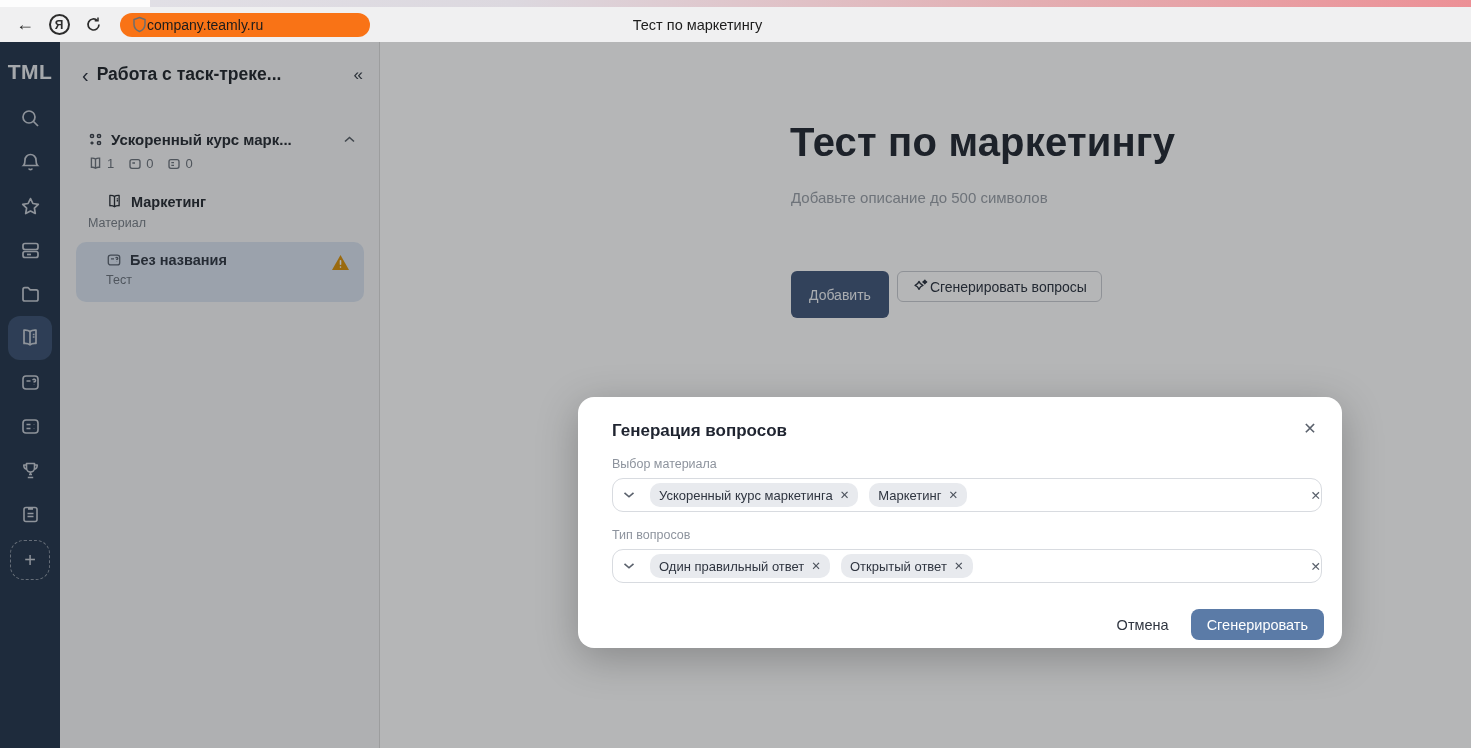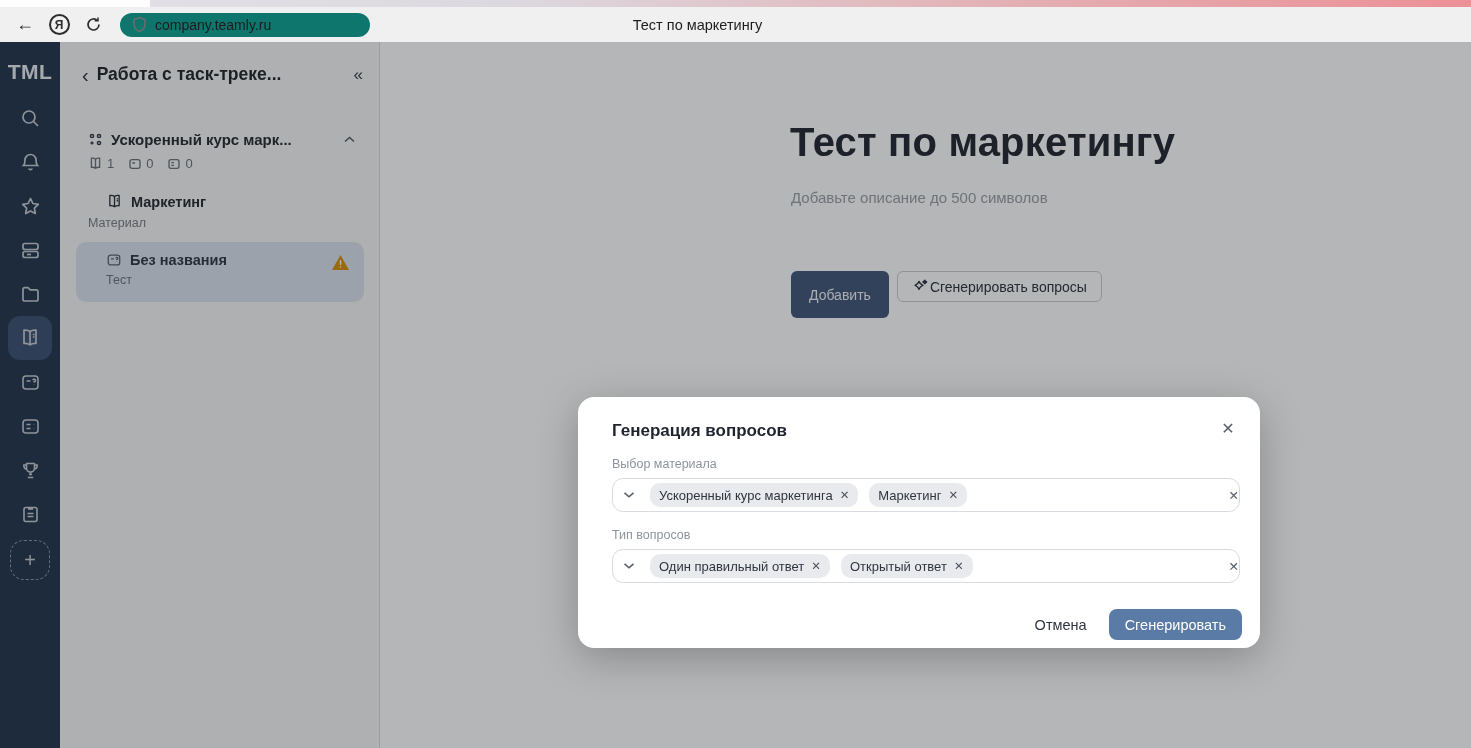--- a/index.html
+++ b/index.html
@@ -11,22 +11,22 @@
   .tabstrip { position:absolute; left:0; top:0; width:1471px; height:7px;
     background:linear-gradient(to right,#e3e2e8 0%,#dcd8df 35%,#e3aeb2 70%,#ec9096 100%); }
   .tabstrip .tab-left { position:absolute; left:0; top:0; width:150px; height:7px; background:#fdfdfd; }
   .toolbar { position:absolute; left:0; top:7px; width:1471px; height:35px;
     background:#f0f0f1; display:flex; align-items:center; }
   .nav-ico { width:34px; height:26px; display:flex; align-items:center; justify-content:center;
     color:#2c2c2c; font-size:18px; cursor:pointer; }
   .nav-ico:first-child { margin-left:8px; }
   .ya-badge { width:21px; height:21px; border:2px solid #2c2c2c; border-radius:50%;
     display:flex; align-items:center; justify-content:center; font-size:12px; font-weight:bold; color:#2c2c2c; }
-  .urlbar { margin-left:10px; width:250px; height:24px; background:#0f766e; border-radius:14px;
-    display:flex; align-items:center; padding:0 12px; gap:8px; }
+  .urlbar { margin-left:10px; width:250px; height:24px; background:#f97316; border-radius:14px;
+    display:flex; align-items:center; padding:0 12px; gap:0; }
   .urlbar .url-text { font-size:14px; color:#1c1c1c; }
   .tab-title { position:absolute; left:0; top:7px; width:1395px; height:35px;
     display:flex; align-items:center; justify-content:center; font-size:14.5px; color:#1c1c1c;
     pointer-events:none; }
 
   
   .app { position:absolute; left:0; top:42px; width:1471px; height:706px; }
 
   
   .rail { position:absolute; left:0; top:0; width:60px; height:706px; background:#28394f;
@@ -76,21 +76,21 @@
   .btn-add { height:47px; padding:0 18px; background:#44597c; color:#eef1f5; font-size:14px;
     border:none; border-radius:6px; cursor:pointer; }
   .btn-gen { height:31px; padding:0 14px; background:#ffffff; color:#2e3642; font-size:14px;
     border:1px solid #c9ccd1; border-radius:6px; display:flex; align-items:center; cursor:pointer; }
 
   
   .overlay { position:absolute; left:0; top:0; width:1471px; height:706px;
     background:rgba(10,12,16,0.30); }
 
   
-  .modal { position:absolute; left:578px; top:355px; width:682px; height:251px; background:#ffffff;
+  .modal { position:absolute; left:578px; top:355px; width:764px; height:251px; background:#ffffff;
     border-radius:16px; box-shadow:0 10px 40px rgba(0,0,0,0.25); padding:24px 18px 20px 34px; }
   .modal-title { font-size:17px; font-weight:bold; color:#1f2430; }
   .modal-close { position:absolute; right:22px; top:22px; color:#5a616c; font-size:16px;
     cursor:pointer; width:20px; height:20px; text-align:center; line-height:20px; }
   .field { margin-top:16px; margin-right:2px; }
   .field-label { font-size:12.5px; color:#8d939d; margin-bottom:7px; }
   .select { height:34px; border:1px solid #d8dbe0; border-radius:11px; display:flex;
     align-items:center; padding:0 0 0 10px; gap:11px; cursor:pointer; background:#fff;text-align:right; }
   .select .chev { color:#5a616c; font-size:11px; margin-right:4px; }
   .chip { background:#e8eaee; border-radius:10px; height:24px; display:flex; align-items:center;

